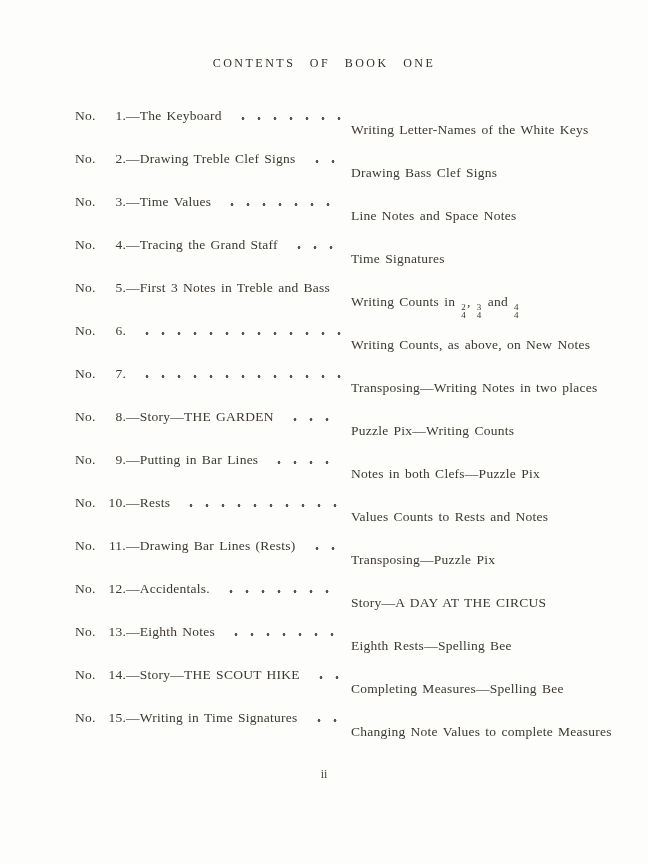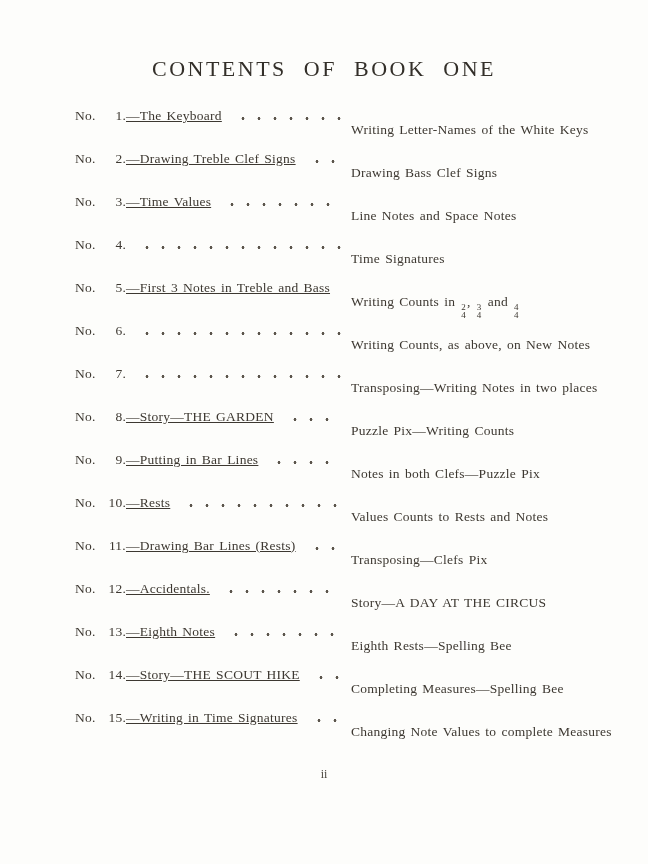--- a/index.html
+++ b/index.html
@@ -16,21 +16,21 @@
     color: #3d3831;
     font-family: "Liberation Serif", "DejaVu Serif", serif;
     overflow: hidden;
   }
   .title {
     position: absolute;
     top: 56px;
     left: 0;
     right: 0;
     text-align: center;
-    font-size: 22px;
+    font-size: 12px;
     font-weight: 500;
     letter-spacing: 2.5px;
     word-spacing: 9px;
     color: #332f29;
   }
   .rows {
     position: absolute;
     top: 107px;
     left: 75px;
     right: 34px;
@@ -54,21 +54,20 @@
   .no-label {
     flex: 0 0 27px;
   }
   .row-num {
     flex: 0 0 24px;
     text-align: right;
     white-space: pre;
   }
   .row-title {
     white-space: nowrap;
-    text-decoration: underline;
   }
   .leader {
     flex: 1 1 auto;
     min-width: 6px;
     height: 5px;
     margin-left: 7px;
     margin-right: 10px;
     background-image: radial-gradient(circle, #5b554c 1.15px, rgba(0,0,0,0) 1.7px);
     background-size: 16px 5px;
     background-position: 6px 1px;
@@ -130,20 +129,21 @@
       <span class="row-num">3.</span>
       <span class="row-title">—Time Values</span>
       <span class="leader"></span>
     </div>
     <div class="row-desc">Line Notes and Space Notes</div>
   </div>
       <div class="row">
     <div class="row-left">
       <span class="no-label">No.</span>
       <span class="row-num">4.</span>
+      <span class="row-title">—Tracing the Grand Staff</span>
       <span class="leader"></span>
     </div>
     <div class="row-desc">Time Signatures</div>
   </div>
       <div class="row">
     <div class="row-left">
       <span class="no-label">No.</span>
       <span class="row-num">5.</span>
       <span class="row-title">—First 3 Notes in Treble and Bass</span>
       <span class="leader"></span>
@@ -202,21 +202,21 @@
     </div>
     <div class="row-desc">Values Counts to Rests and Notes</div>
   </div>
       <div class="row">
     <div class="row-left">
       <span class="no-label">No.</span>
       <span class="row-num">11.</span>
       <span class="row-title">—Drawing Bar Lines (Rests)</span>
       <span class="leader"></span>
     </div>
-    <div class="row-desc">Transposing—Clefs Pix</div>
+    <div class="row-desc">Transposing—Puzzle Pix</div>
   </div>
       <div class="row">
     <div class="row-left">
       <span class="no-label">No.</span>
       <span class="row-num">12.</span>
       <span class="row-title">—Accidentals.</span>
       <span class="leader"></span>
     </div>
     <div class="row-desc">Story—A DAY AT THE CIRCUS</div>
   </div>

